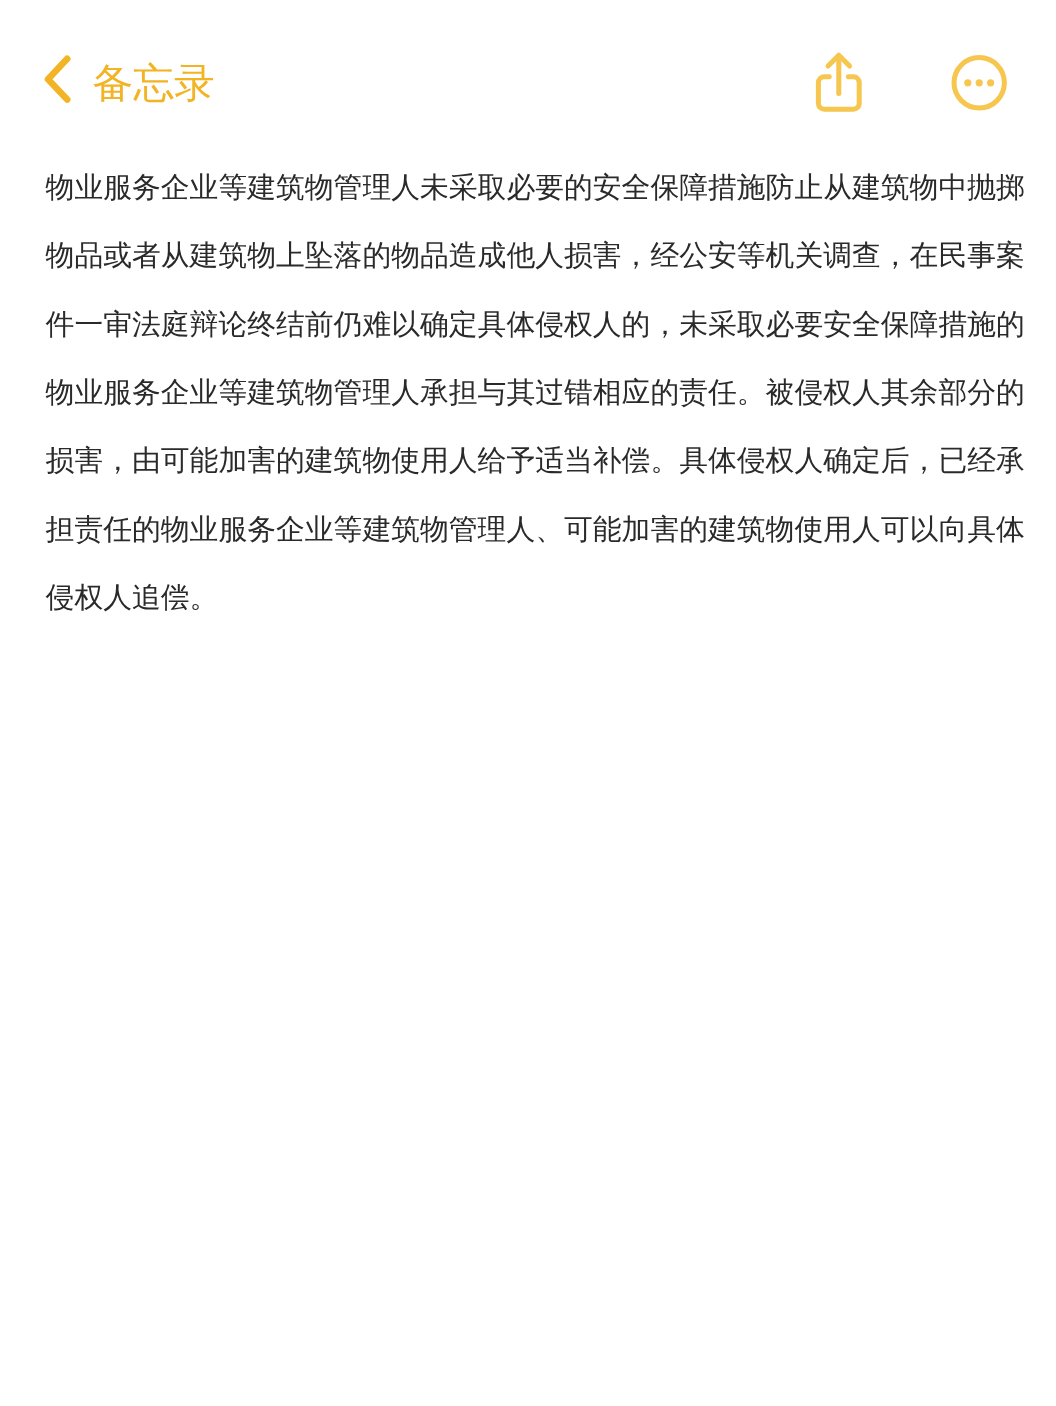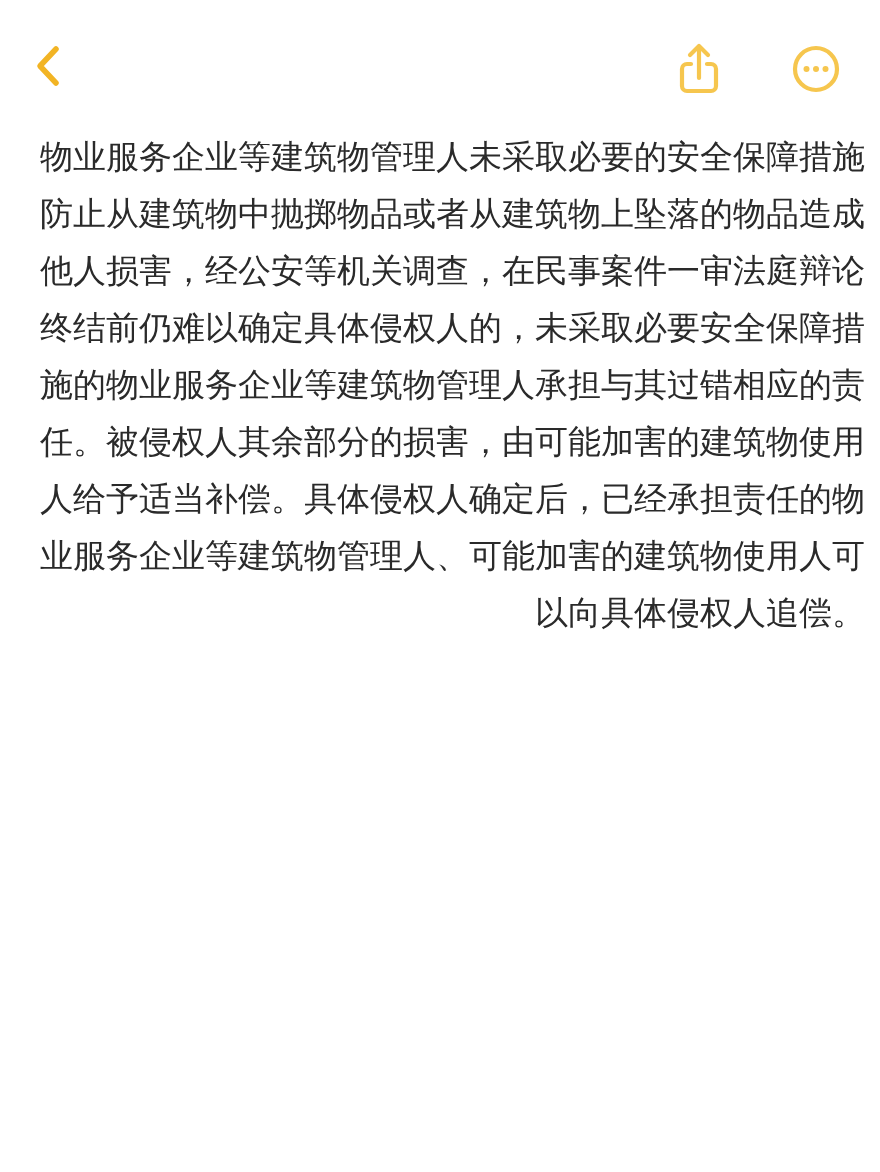--- a/index.html
+++ b/index.html
@@ -46,41 +46,42 @@
     cursor: pointer;
     padding: 0;
     color: var(--accent-icons, #F6C64E);
     display: flex;
     align-items: center;
     justify-content: center;
   }
   .note-body {
     margin: 32px 15px 0 38px;
     width: 827px;
-    font-size: 33px;
+    font-size: 24px;
     line-height: 57px;
     color: var(--text, #2A2A2A);
-    text-align: right;
+    text-align: left;
     word-break: break-all;
     white-space: normal;
   }
 </style>
 </head>
 <body>
 
 <div class="app">
 
   <div class="navbar">
 
     <button class="back-button">
       <span class="chevron">
         <svg width="28" height="42" viewBox="0 0 28 42" fill="none">
           <polyline points="22,4 6,21 22,38" stroke="currentColor" stroke-width="5.5" stroke-linecap="round" stroke-linejoin="round"></polyline>
         </svg>
       </span>
+      <span>备忘录</span>
     </button>
 
     <div class="nav-actions">
 
       <button class="icon-button">
         <span>
           <svg width="46" height="54" viewBox="0 0 46 54" fill="none">
             <path d="M15 22 H11 a5 5 0 0 0 -5 5 V44 a5 5 0 0 0 5 5 H35 a5 5 0 0 0 5 -5 V27 a5 5 0 0 0 -5 -5 H31" stroke="currentColor" stroke-width="4.2" stroke-linecap="round" stroke-linejoin="round"></path>
             <line x1="23" y1="36" x2="23" y2="5" stroke="currentColor" stroke-width="4.2" stroke-linecap="round"></line>
             <polyline points="14,13 23,4 32,13" stroke="currentColor" stroke-width="4.2" stroke-linecap="round" stroke-linejoin="round"></polyline>

